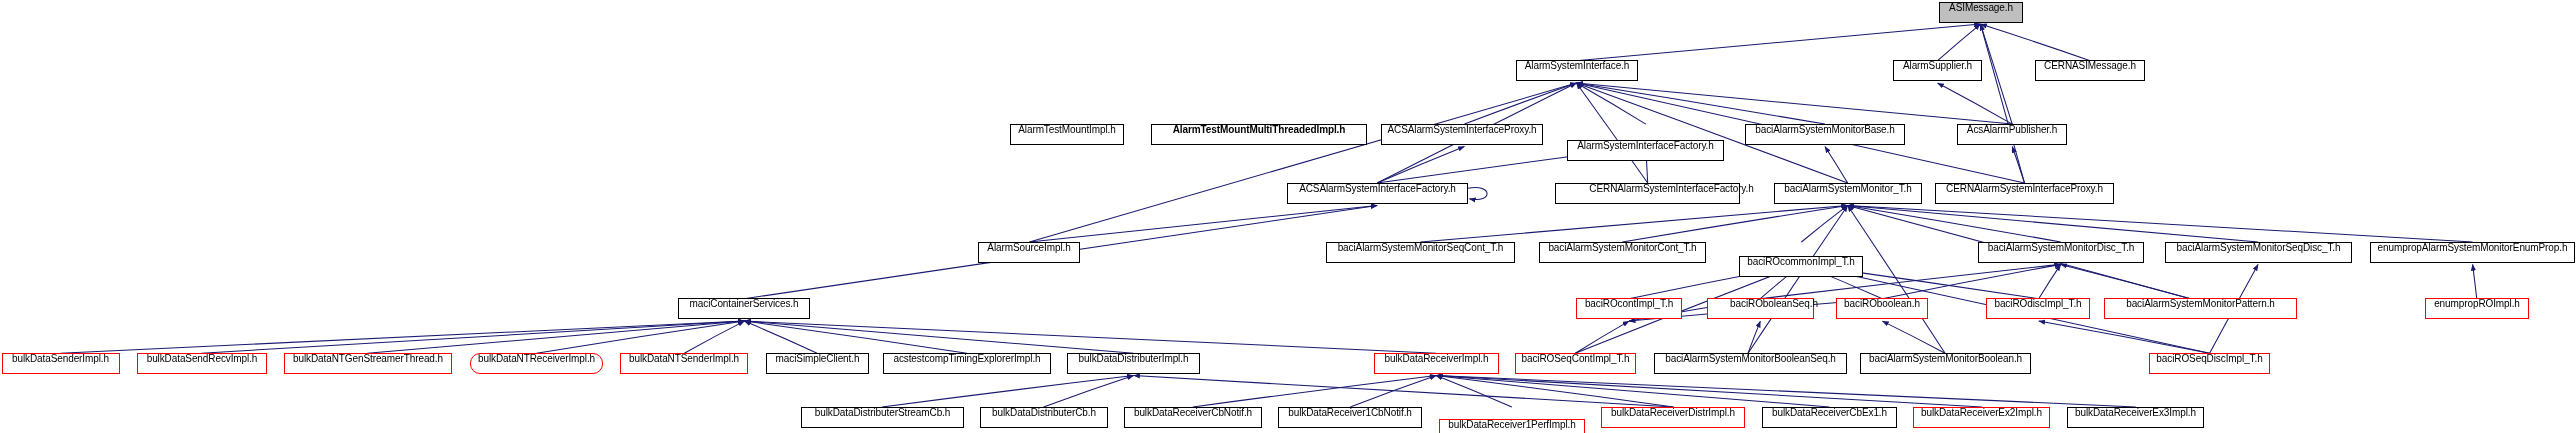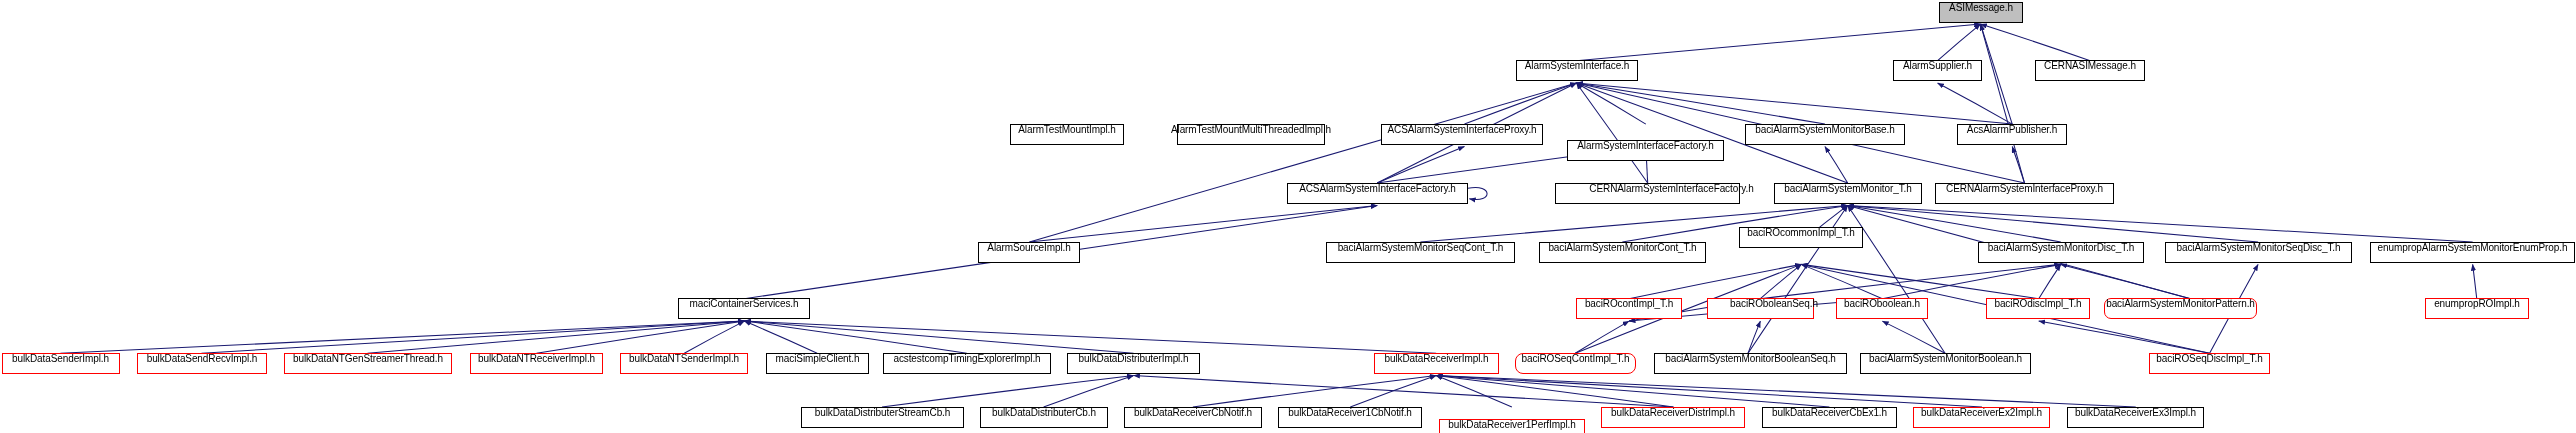--- a/index.html
+++ b/index.html
@@ -152,21 +152,21 @@
       </div>
       <div class="graph-node" title="AlarmSupplier.h" style="left: 1893px; top: 60px; width: 89px;">
         <span class="node-label">AlarmSupplier.h</span>
       </div>
       <div class="graph-node" title="CERNASIMessage.h" style="left: 2035px; top: 60px; width: 110px;">
         <span class="node-label">CERNASIMessage.h</span>
       </div>
       <div class="graph-node" title="AlarmTestMountImpl.h" style="left: 1010px; top: 124px; width: 114px;">
         <span class="node-label">AlarmTestMountImpl.h</span>
       </div>
-      <div class="graph-node" title="AlarmTestMountMultiThreadedImpl.h" style="left: 1177px; top: 124px; width: 148px;">
+      <div class="graph-node" title="AlarmTestMountMultiThreadedImpl.h" style="left: 1151px; top: 124px; width: 216px; font-weight: bold;">
         <span class="node-label">AlarmTestMountMultiThreadedImpl.h</span>
       </div>
       <div class="graph-node" title="ACSAlarmSystemInterfaceProxy.h" style="left: 1381px; top: 124px; width: 162px;">
         <span class="node-label">ACSAlarmSystemInterfaceProxy.h</span>
       </div>
       <div class="graph-node" title="AlarmSystemInterfaceFactory.h" style="left: 1567px; top: 124px; width: 157px; margin-top: 16px;">
         <span class="node-label">AlarmSystemInterfaceFactory.h</span>
       </div>
       <div class="graph-node" title="baciAlarmSystemMonitorBase.h" style="left: 1745px; top: 124px; width: 160px;">
         <span class="node-label">baciAlarmSystemMonitorBase.h</span>
@@ -188,21 +188,21 @@
       </div>
       <div class="graph-node" title="AlarmSourceImpl.h" style="left: 978px; top: 242px; width: 102px;">
         <span class="node-label">AlarmSourceImpl.h</span>
       </div>
       <div class="graph-node" title="baciAlarmSystemMonitorSeqCont_T.h" style="left: 1326px; top: 242px; width: 189px;">
         <span class="node-label">baciAlarmSystemMonitorSeqCont_T.h</span>
       </div>
       <div class="graph-node" title="baciAlarmSystemMonitorCont_T.h" style="left: 1539px; top: 242px; width: 167px;">
         <span class="node-label">baciAlarmSystemMonitorCont_T.h</span>
       </div>
-      <div class="graph-node" title="baciROcommonImpl_T.h" style="left: 1739px; top: 227px; width: 124px;">
+      <div class="graph-node" title="baciROcommonImpl_T.h" style="left: 1739px; top: 256px; width: 124px;">
         <span class="node-label">baciROcommonImpl_T.h</span>
       </div>
       <div class="graph-node" title="baciAlarmSystemMonitorDisc_T.h" style="left: 1978px; top: 242px; width: 166px;">
         <span class="node-label">baciAlarmSystemMonitorDisc_T.h</span>
       </div>
       <div class="graph-node" title="baciAlarmSystemMonitorSeqDisc_T.h" style="left: 2165px; top: 242px; width: 187px;">
         <span class="node-label">baciAlarmSystemMonitorSeqDisc_T.h</span>
       </div>
       <div class="graph-node" title="enumpropAlarmSystemMonitorEnumProp.h" style="left: 2370px; top: 242px; width: 205px;">
         <span class="node-label">enumpropAlarmSystemMonitorEnumProp.h</span>
@@ -215,54 +215,54 @@
       </div>
       <div class="graph-node red" title="baciROboleanSeq.h" style="left: 1707px; top: 298px; width: 107px; padding-left: 27px;">
         <span class="node-label">baciROboleanSeq.h</span>
       </div>
       <div class="graph-node red" title="baciROboolean.h" style="left: 1836px; top: 298px; width: 92px;">
         <span class="node-label">baciROboolean.h</span>
       </div>
       <div class="graph-node red" title="baciROdiscImpl_T.h" style="left: 1986px; top: 298px; width: 104px;">
         <span class="node-label">baciROdiscImpl_T.h</span>
       </div>
-      <div class="graph-node red" title="baciAlarmSystemMonitorPattern.h" style="left: 2104px; top: 298px; width: 153px; border-radius: 7px;">
+      <div class="graph-node red" title="baciAlarmSystemMonitorPattern.h" style="left: 2104px; top: 298px; width: 193px;">
         <span class="node-label">baciAlarmSystemMonitorPattern.h</span>
       </div>
       <div class="graph-node red" title="enumpropROImpl.h" style="left: 2425px; top: 298px; width: 104px;">
         <span class="node-label">enumpropROImpl.h</span>
       </div>
       <div class="graph-node red" title="bulkDataSenderImpl.h" style="left: 1.5px; top: 353px; width: 118px;">
         <span class="node-label">bulkDataSenderImpl.h</span>
       </div>
       <div class="graph-node red" title="bulkDataSendRecvImpl.h" style="left: 137px; top: 353px; width: 130px;">
         <span class="node-label">bulkDataSendRecvImpl.h</span>
       </div>
       <div class="graph-node red" title="bulkDataNTGenStreamerThread.h" style="left: 284px; top: 353px; width: 168px;">
         <span class="node-label">bulkDataNTGenStreamerThread.h</span>
       </div>
-      <div class="graph-node red" title="bulkDataNTReceiverImpl.h" style="left: 470px; top: 353px; width: 133px;">
+      <div class="graph-node red" title="bulkDataNTReceiverImpl.h" style="left: 470px; top: 353px; width: 133px; border-radius: 10px;">
         <span class="node-label">bulkDataNTReceiverImpl.h</span>
       </div>
       <div class="graph-node red" title="bulkDataNTSenderImpl.h" style="left: 620px; top: 353px; width: 128px;">
         <span class="node-label">bulkDataNTSenderImpl.h</span>
       </div>
       <div class="graph-node" title="maciSimpleClient.h" style="left: 766px; top: 353px; width: 103px;">
         <span class="node-label">maciSimpleClient.h</span>
       </div>
       <div class="graph-node" title="acstestcompTimingExplorerImpl.h" style="left: 883px; top: 353px; width: 168px;">
         <span class="node-label">acstestcompTimingExplorerImpl.h</span>
       </div>
       <div class="graph-node" title="bulkDataDistributerImpl.h" style="left: 1067px; top: 353px; width: 133px;">
         <span class="node-label">bulkDataDistributerImpl.h</span>
       </div>
       <div class="graph-node red" title="bulkDataReceiverImpl.h" style="left: 1374px; top: 353px; width: 125px;">
         <span class="node-label">bulkDataReceiverImpl.h</span>
       </div>
-      <div class="graph-node red" title="baciROSeqContImpl_T.h" style="left: 1515px; top: 353px; width: 121px; border-radius: 8px;">
+      <div class="graph-node red" title="baciROSeqContImpl_T.h" style="left: 1515px; top: 353px; width: 121px;">
         <span class="node-label">baciROSeqContImpl_T.h</span>
       </div>
       <div class="graph-node" title="baciAlarmSystemMonitorBooleanSeq.h" style="left: 1654px; top: 353px; width: 193px;">
         <span class="node-label">baciAlarmSystemMonitorBooleanSeq.h</span>
       </div>
       <div class="graph-node" title="baciAlarmSystemMonitorBoolean.h" style="left: 1860px; top: 353px; width: 171px;">
         <span class="node-label">baciAlarmSystemMonitorBoolean.h</span>
       </div>
       <div class="graph-node red" title="baciROSeqDiscImpl_T.h" style="left: 2149px; top: 353px; width: 121px;">
         <span class="node-label">baciROSeqDiscImpl_T.h</span>

